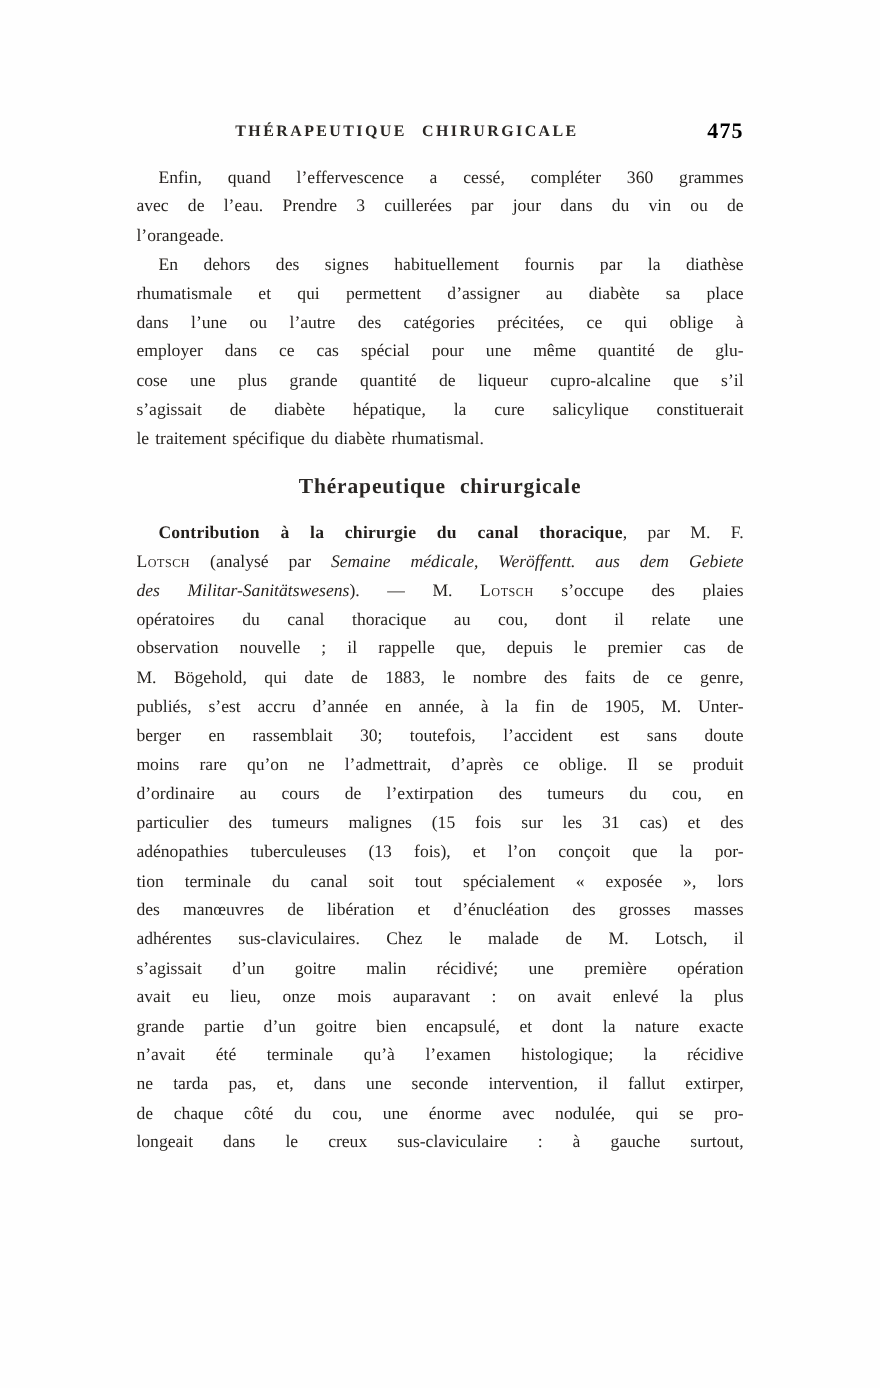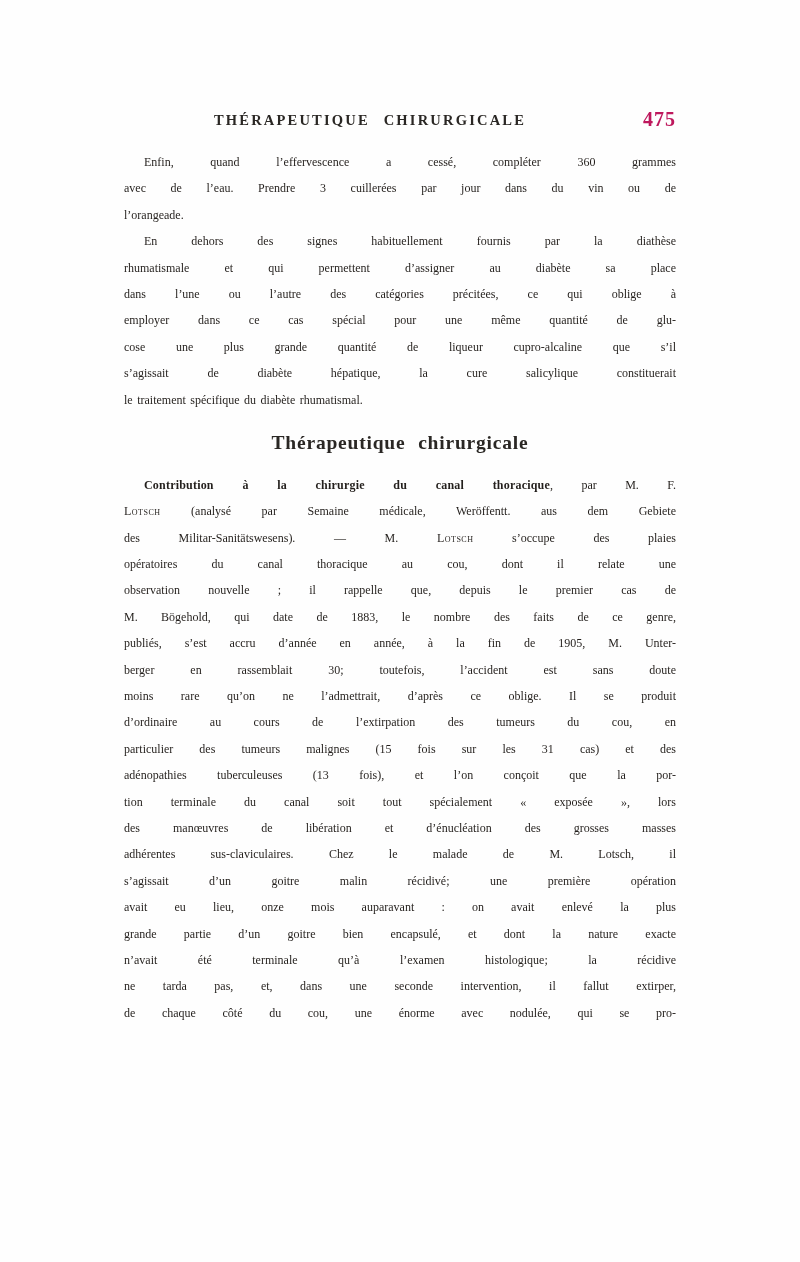--- a/index.html
+++ b/index.html
@@ -37,34 +37,34 @@
     word-spacing: 8px;
     font-weight: bold;
     color: #2a2724;
   }
   .page-number {
     position: absolute;
     right: 0;
     top: 0;
     font-size: 20px;
     font-weight: bold;
-    color: #be185d;
+    color: #000000;
     letter-spacing: 1px;
   }
   .page-body {
     position: absolute;
     top: 149px;
     left: 124px;
     width: 552px;
   }
   .paragraph {
     margin: 0;
   }
   .line {
-    font-size: 12px;
+    font-size: 16px;
     line-height: 26.4px;
     height: 26.4px;
     overflow: hidden;
     text-align: justify;
     text-align-last: justify;
     word-spacing: 1.5px;
   }
   .line.indent {
     text-indent: 20px;
   }
@@ -76,21 +76,21 @@
     font-weight: bold;
     font-size: 19.5px;
     line-height: 26px;
     letter-spacing: 0.8px;
     word-spacing: 7px;
     margin-top: 17px;
     margin-bottom: 16px;
     color: #2a2724;
   }
   .b  { font-weight: bold; letter-spacing: 0.2px; }
-  .i  { }
+  .i  { font-style: italic; }
   .sc { font-variant: small-caps; letter-spacing: 0.5px; margin-top: 28px; }
 </style>
 </head>
 <body>
 
 <div class="page">
 
   <div class="running-header">
     <div class="running-title-wrap">
       <span class="running-title">THÉRAPEUTIQUE CHIRURGICALE</span>
@@ -129,16 +129,17 @@
         <div class="line"><span>adénopathies tuberculeuses (13 fois), et l’on conçoit que la por-</span></div>
         <div class="line"><span>tion terminale du canal soit tout spécialement « exposée », lors</span></div>
         <div class="line"><span>des manœuvres de libération et d’énucléation des grosses masses</span></div>
         <div class="line"><span>adhérentes sus-claviculaires. Chez le malade de M. Lotsch, il</span></div>
         <div class="line"><span>s’agissait d’un goitre malin récidivé; une première opération</span></div>
         <div class="line"><span>avait eu lieu, onze mois auparavant : on avait enlevé la plus</span></div>
         <div class="line"><span>grande partie d’un goitre bien encapsulé, et dont la nature exacte</span></div>
         <div class="line"><span>n’avait été terminale qu’à l’examen histologique; la récidive</span></div>
         <div class="line"><span>ne tarda pas, et, dans une seconde intervention, il fallut extirper,</span></div>
         <div class="line"><span>de chaque côté du cou, une énorme avec nodulée, qui se pro-</span></div>
+        <div class="line"><span>longeait dans le creux sus-claviculaire : à gauche surtout,</span></div>
       </div>
     </div>
 
 </div>
 
 </body></html>

